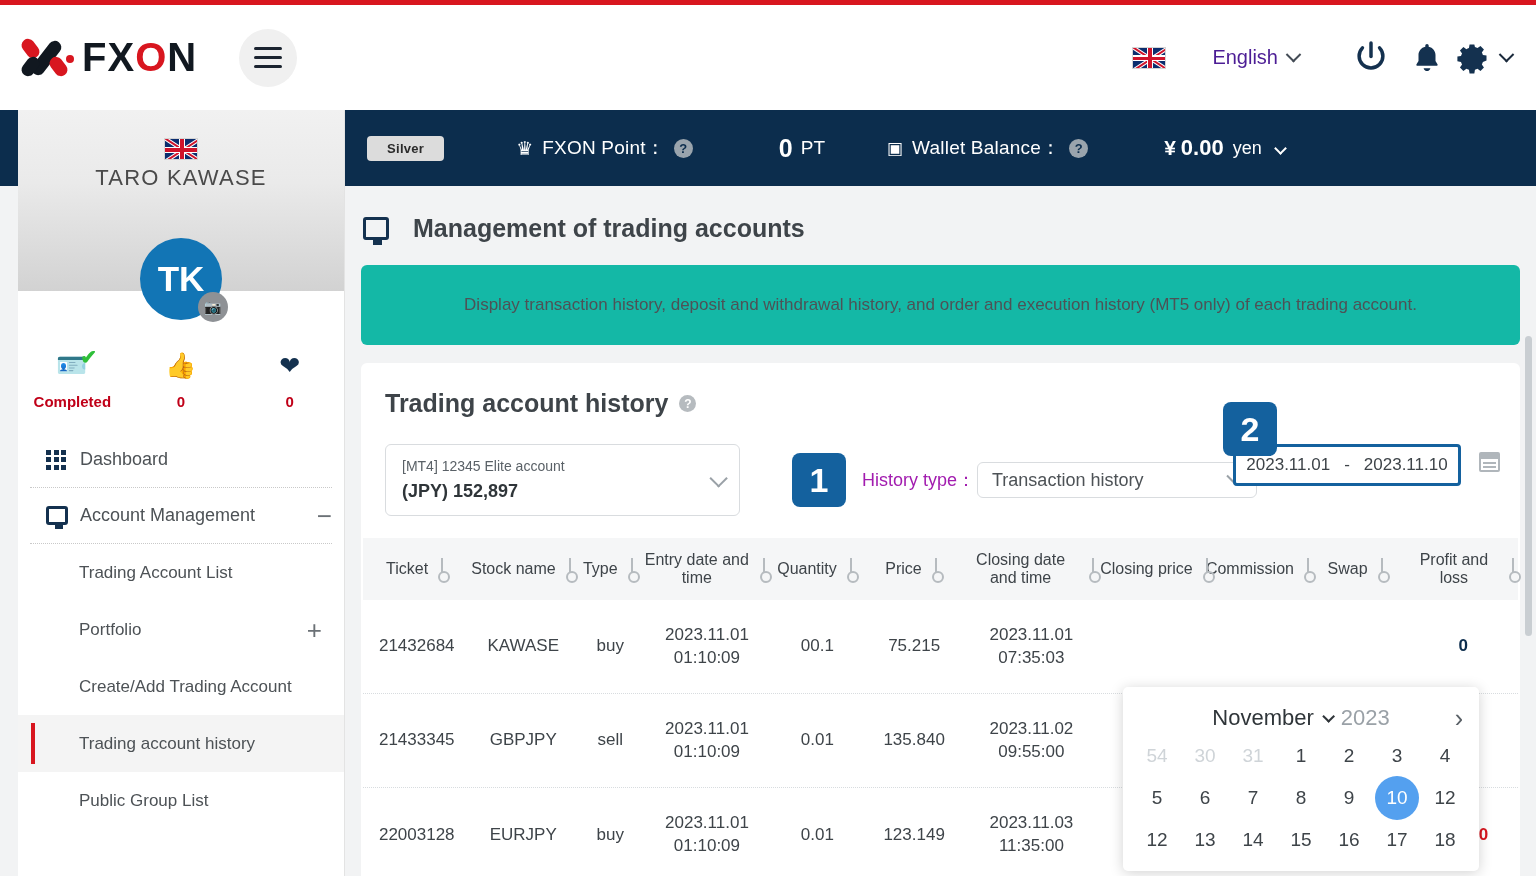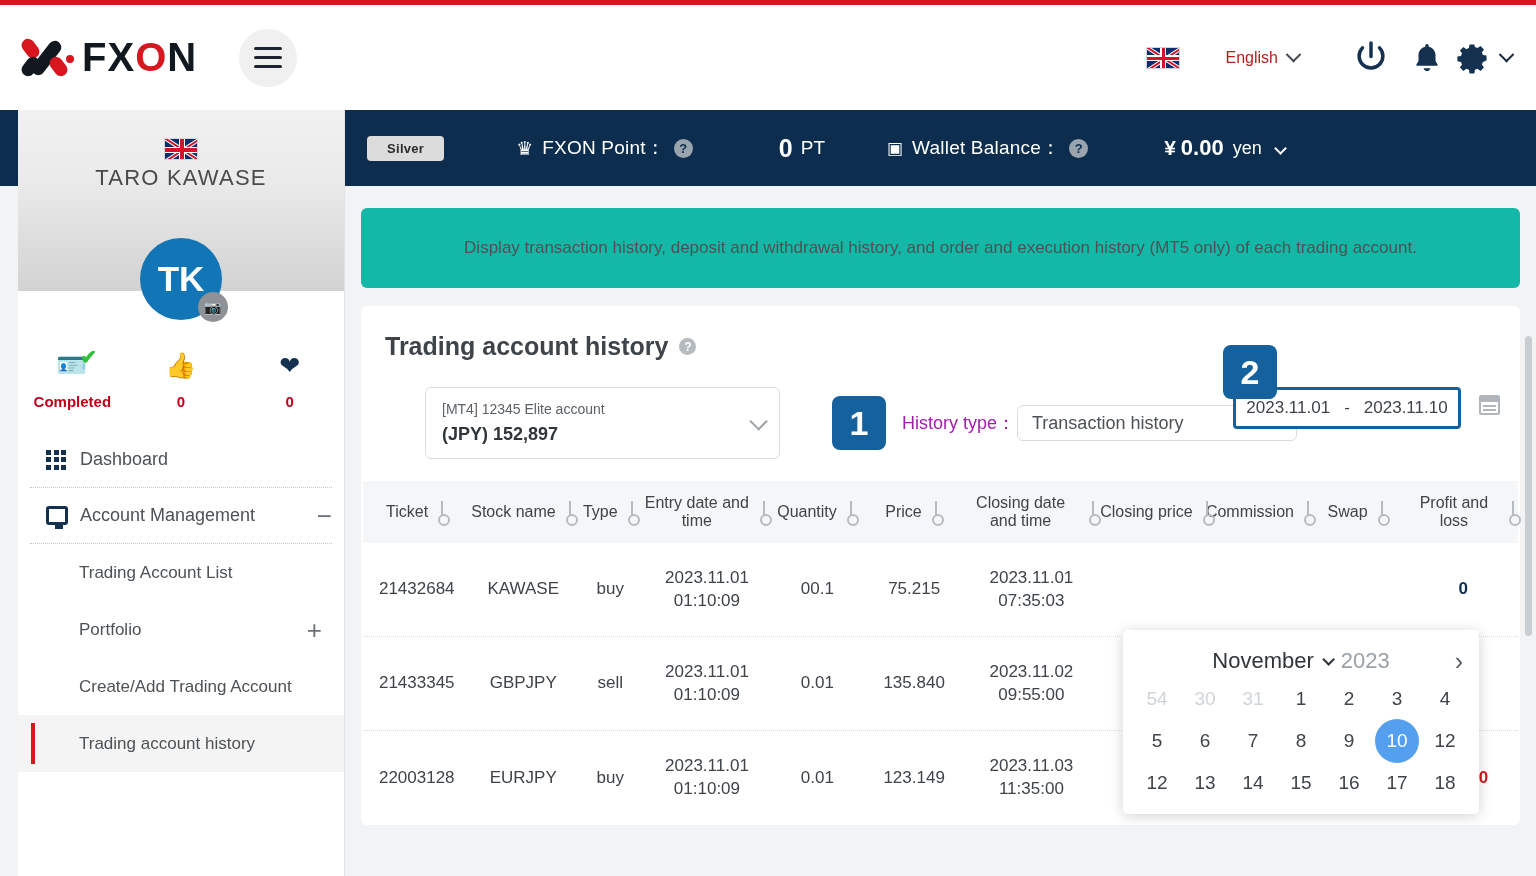--- a/index.html
+++ b/index.html
@@ -43,21 +43,21 @@
     background:#0b2d6e;
   }
   .flag .d1,.flag .d2 { position:absolute; left:-6px; top:9px; width:48px; height:3.6px; background:#fff; }
   .flag .d1 { transform:rotate(33deg); } .flag .d2 { transform:rotate(-33deg); }
   .flag .r1,.flag .r2 { position:absolute; left:-6px; top:10px; width:48px; height:2px; background:#cf142b; }
   .flag .r1 { transform:rotate(33deg); } .flag .r2 { transform:rotate(-33deg); }
   .flag .cv { position:absolute; left:0; top:7.5px; width:34px; height:6px; background:#fff; }
   .flag .ch { position:absolute; left:13.5px; top:0; width:6px; height:22px; background:#fff; }
   .flag .cv2 { position:absolute; left:0; top:9px; width:34px; height:3.6px; background:#cf142b; }
   .flag .ch2 { position:absolute; left:15px; top:0; width:3.6px; height:22px; background:#cf142b; }
-  .lang-label { font-size:16px; color:#b91c1c;margin-left:36px; }
+  .lang-label { font-size:20px; color:#4c1d95;margin-left:36px; }
   .chev { width:11px; height:11px; border-right:2.4px solid #1b2a3c; border-bottom:2.4px solid #1b2a3c;
           transform:rotate(45deg) translate(-2px,-2px); }
   .chev.grey { border-color:#444c56; }
   .ic-btn { width:56px; height:56px; display:flex; align-items:center; justify-content:center; cursor:pointer; }
   .gear-wrap { display:flex; align-items:center; gap:10px; cursor:pointer; }
 
   
   .darkbar {
     position:absolute; left:0; top:110px; width:1536px; height:76px; background:#0c2d4d;
   }
@@ -155,21 +155,21 @@
   .panel-h { display:flex; align-items:center; padding:0 0 0 24px; }
   .panel-h .t { font-size:25px; font-weight:700; color:#3e4449; }
   .panel-h .q {
     margin-left:11px; width:17px; height:17px; border-radius:50%; background:#b6bbbf; color:#fff;
     font-size:12px; font-weight:700; display:flex; align-items:center; justify-content:center;
   }
 
   .filters { display:flex; align-items:center; padding:26px 0 0 24px; position:relative; }
   .acct-select {
     width:355px; height:72px; border:1px solid #d9dcdf; border-radius:6px;
-    display:flex; align-items:center; padding:0 16px; cursor:pointer; background:#fff;margin-left:40px;
+    display:flex; align-items:center; padding:0 16px; cursor:pointer; background:#fff;
   }
   .acct-select .col { flex:1; }
   .acct-select .l1 { font-size:14px; color:#5a6167; }
   .acct-select .l2 { font-size:18px; font-weight:700; color:#2f3539; margin-top:7px; }
   .thin-chev { width:13px; height:13px; border-right:2px solid #9aa1a7; border-bottom:2px solid #9aa1a7;
                transform:rotate(45deg) translateY(-3px); }
 
   .badge-num {
     width:54px; height:54px; border-radius:8px; background:#14619e; color:#fff;
     font-size:34px; font-weight:700; display:flex; align-items:center; justify-content:center;
@@ -409,25 +409,32 @@
       <div class="sub-row">
         <span>Portfolio</span>
         <span class="plus">+</span>
       </div>
       <div class="sub-row">
         <span>Create/Add Trading Account</span>
       </div>
       <div class="sub-row active">
         <span>Trading account history</span>
       </div>
+      <div class="sub-row">
+        <span>Public Group List</span>
+      </div>
     </div>
   </div>
 
   <div class="main">
 
+    <div class="page-title">
+      <span class="pt-ic"></span>
+      <span class="pt-tx">Management of trading accounts</span>
+    </div>
 
     <div class="card">
       <p>Display transaction history, deposit and withdrawal history, and order and execution history (MT5 only) of each trading account.</p>
     </div>
 
     <div class="panel">
       <div class="panel-h">
         <span class="t">Trading account history</span>
         <span class="q">?</span>
       </div>

